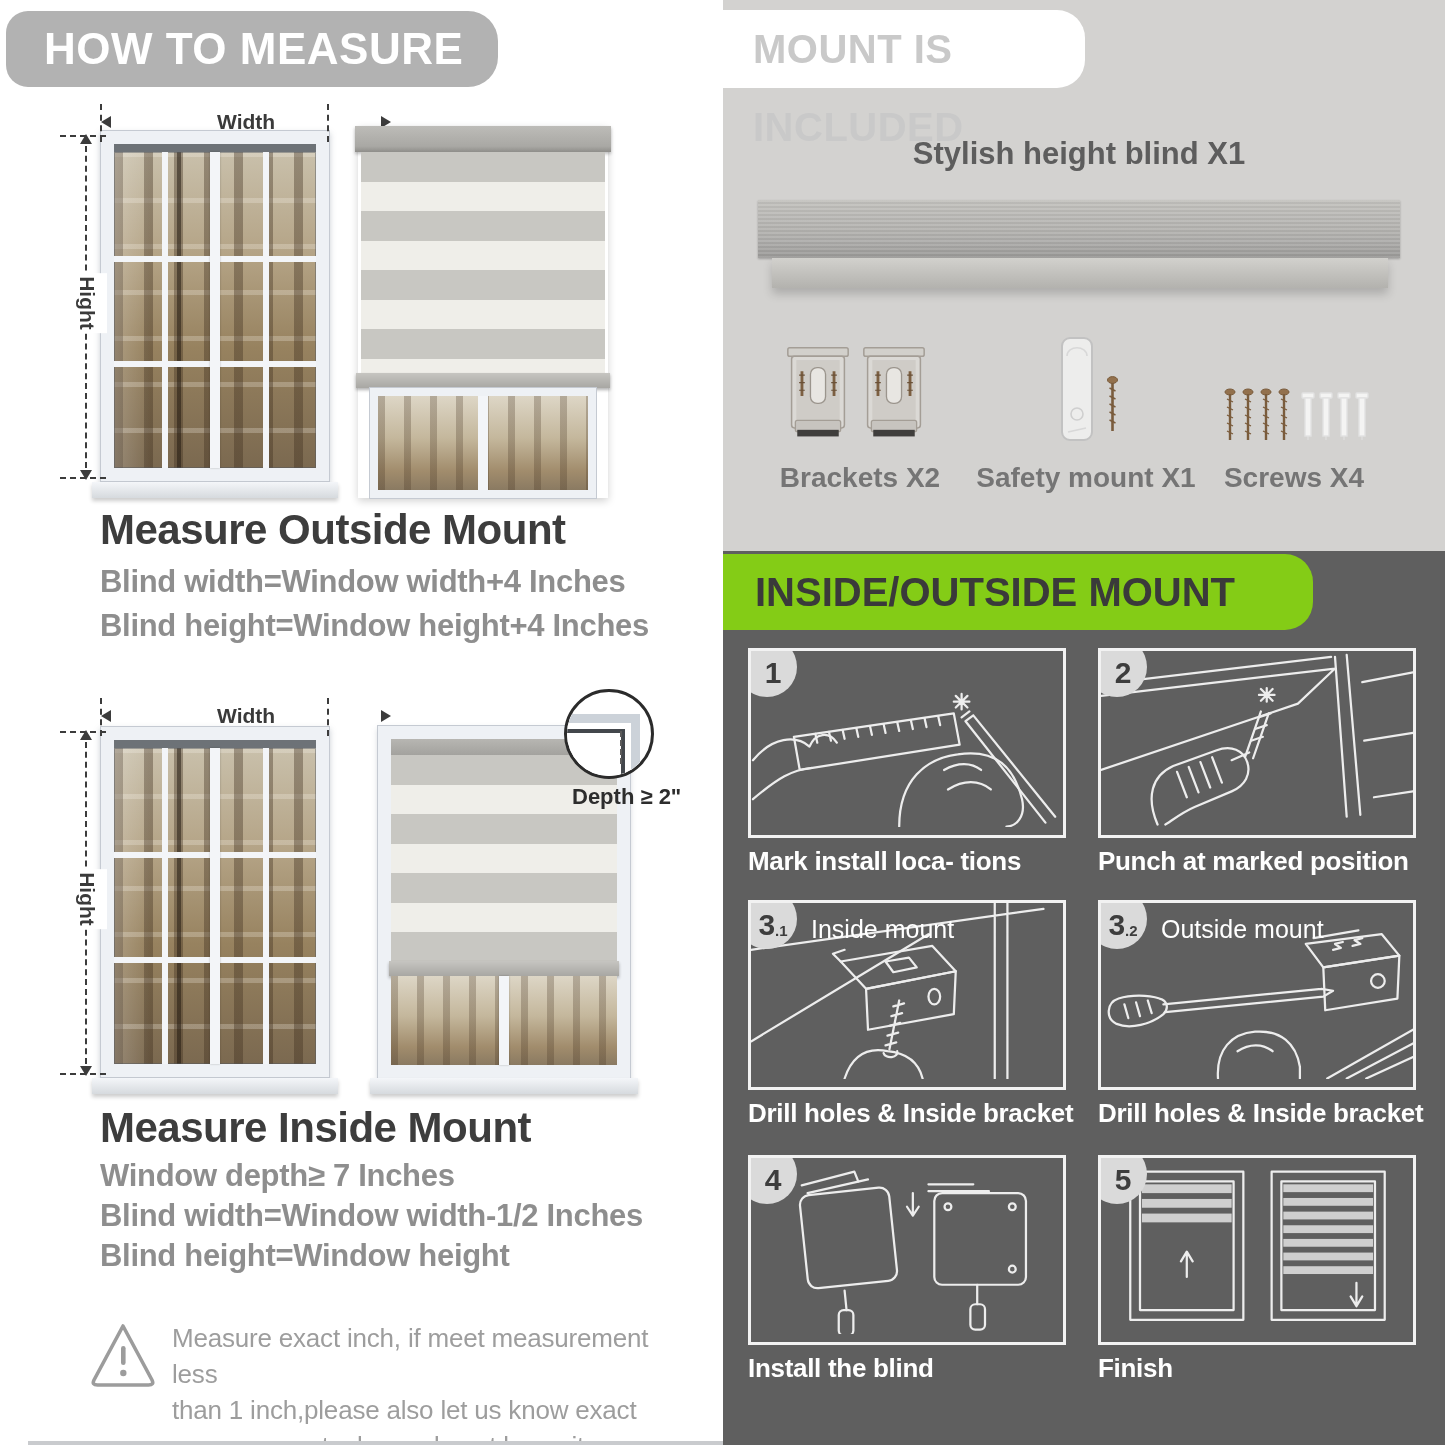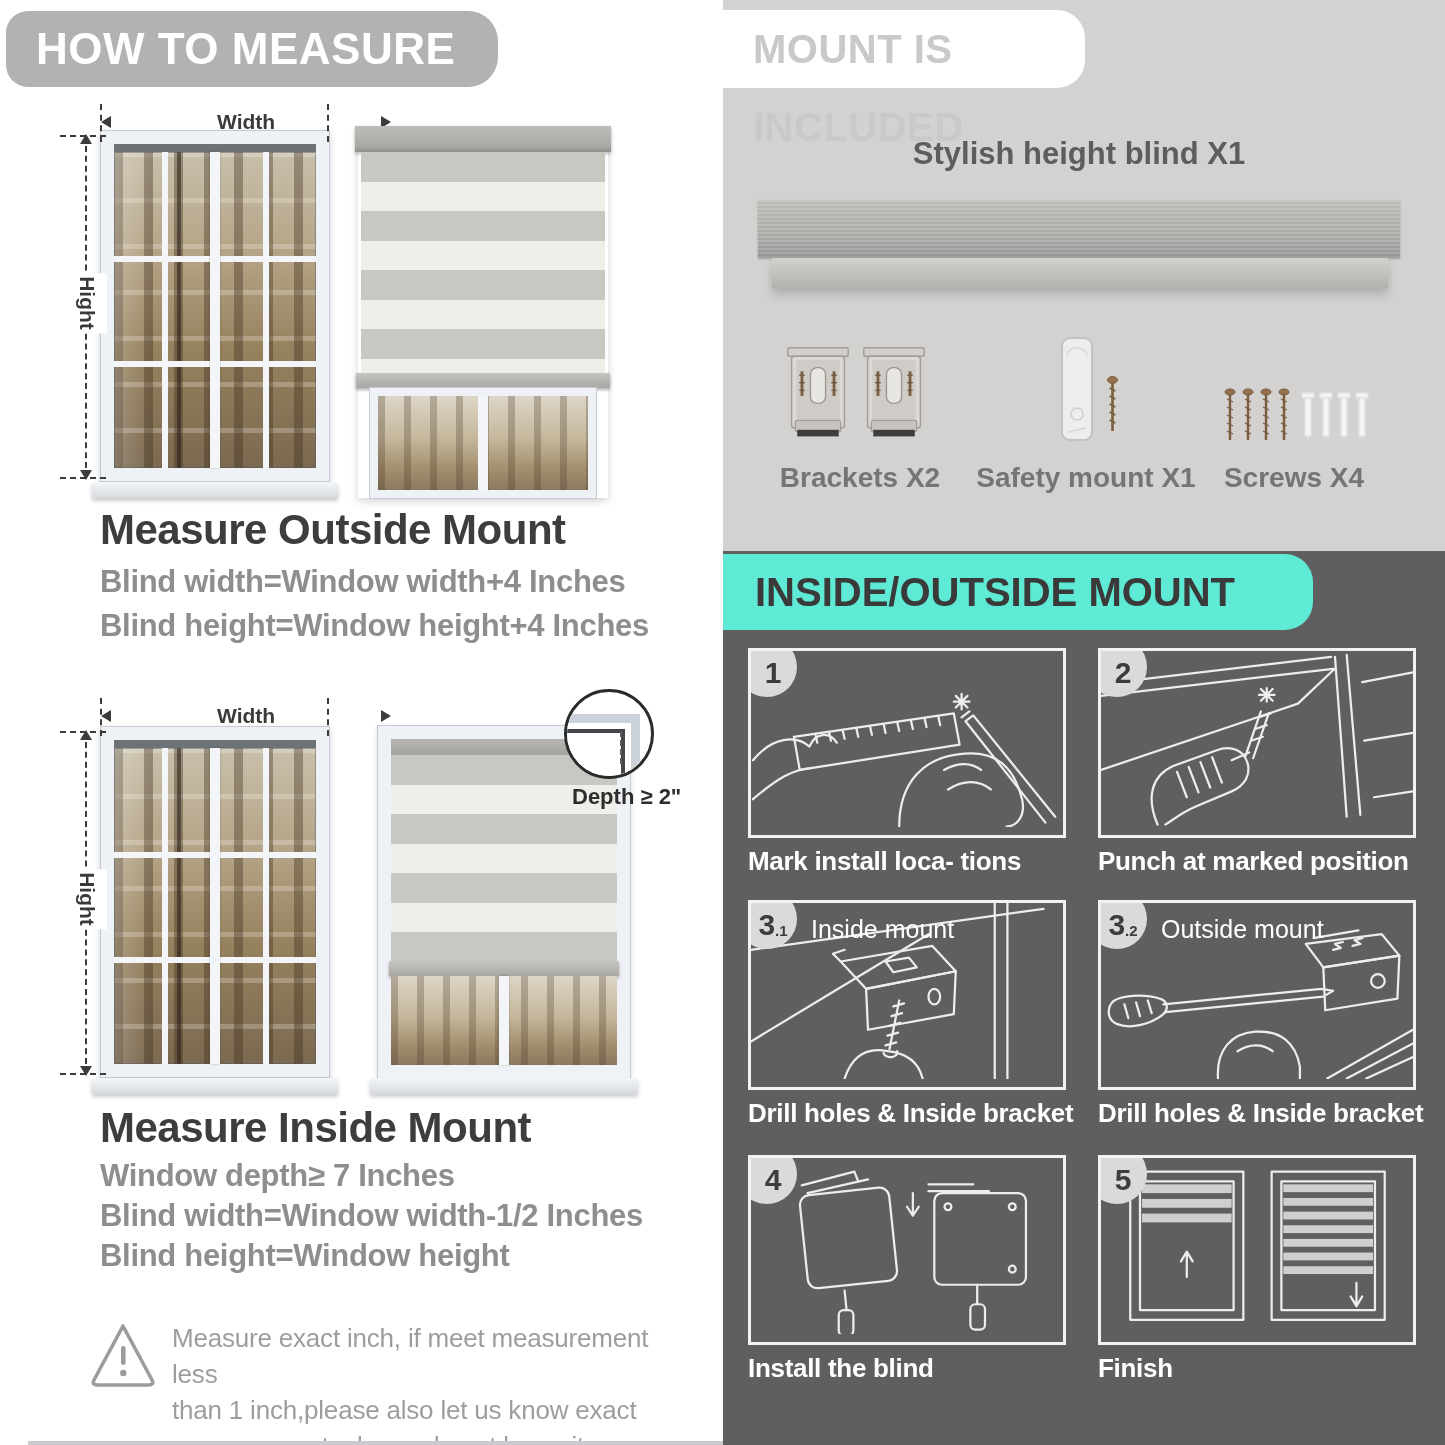--- a/index.html
+++ b/index.html
@@ -11,25 +11,25 @@
   #canvas{position:absolute;left:0;top:0;width:1445px;height:1445px;}
 
   
   #left-panel{left:0;top:0;width:723px;height:1445px;background:#ffffff;}
   #incl-panel{left:723px;top:0;width:722px;height:551px;background:var(--panel-light,#d3d2d0);}
   #mount-panel{left:723px;top:551px;width:722px;height:894px;background:var(--panel-dark,#5f5f5f);}
 
   
   #how-box{left:6px;top:11px;width:492px;height:76px;background:var(--header-gray,#b2b2b2);
     border-radius:22px 30px 30px 22px;color:#fff;font-size:44px;font-weight:bold;
-    line-height:76px;padding-left:30px;letter-spacing:.5px;box-sizing:border-box;}
+    line-height:76px;padding-left:38px;letter-spacing:.5px;box-sizing:border-box;}
   #incl-box{left:0;top:10px;width:362px;height:78px;background:#fff;border-radius:0 28px 28px 0;
     color:var(--included-title,#c9c9c9);font-size:40px;font-weight:bold;line-height:78px;
     padding-left:30px;letter-spacing:.5px;box-sizing:border-box;}
-  #mount-box{left:0;top:3px;width:590px;height:76px;background:#5eead4;border-radius:0 28px 28px 0;
+  #mount-box{left:0;top:3px;width:590px;height:76px;background:#84cc16;border-radius:0 28px 28px 0;
     color:var(--mount-title,#3a3a3a);font-size:40px;font-weight:bold;line-height:76px;
     padding-left:32px;box-sizing:border-box;}
 
   
   .window{width:230px;height:352px;}
   .win-frame{position:absolute;inset:0;background:#eef1f5;border:1px solid #c5cad2;
     box-shadow:0 3px 6px rgba(110,120,135,.35);}
   .win-head{position:absolute;left:13px;right:13px;top:13px;height:8px;background:#6d7277;}
   .win-glass{position:absolute;left:13px;right:13px;top:21px;bottom:13px;
     box-shadow:inset 0 0 0 1px rgba(80,86,96,.45);}

